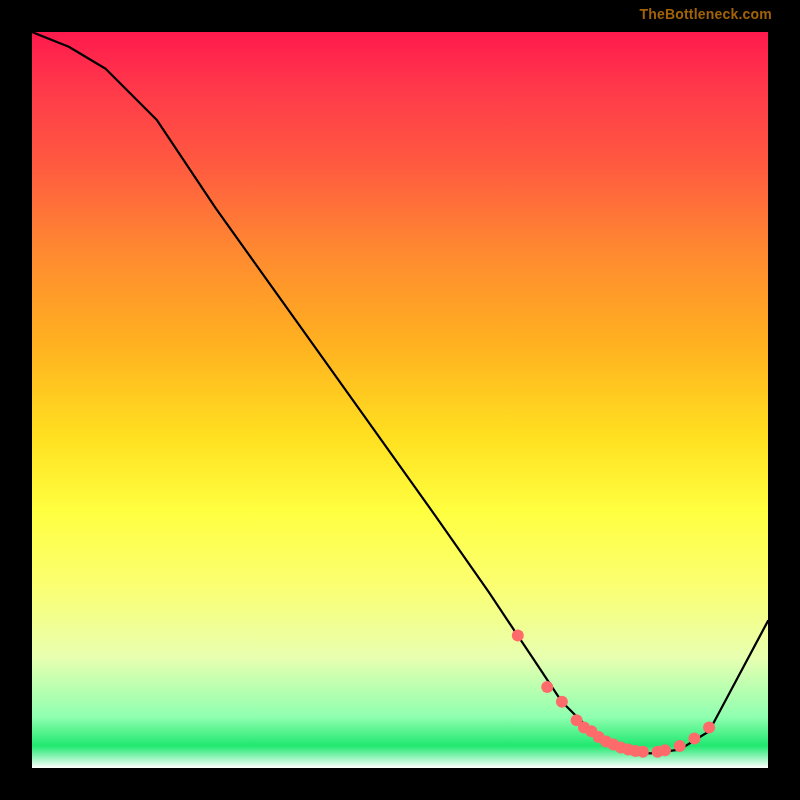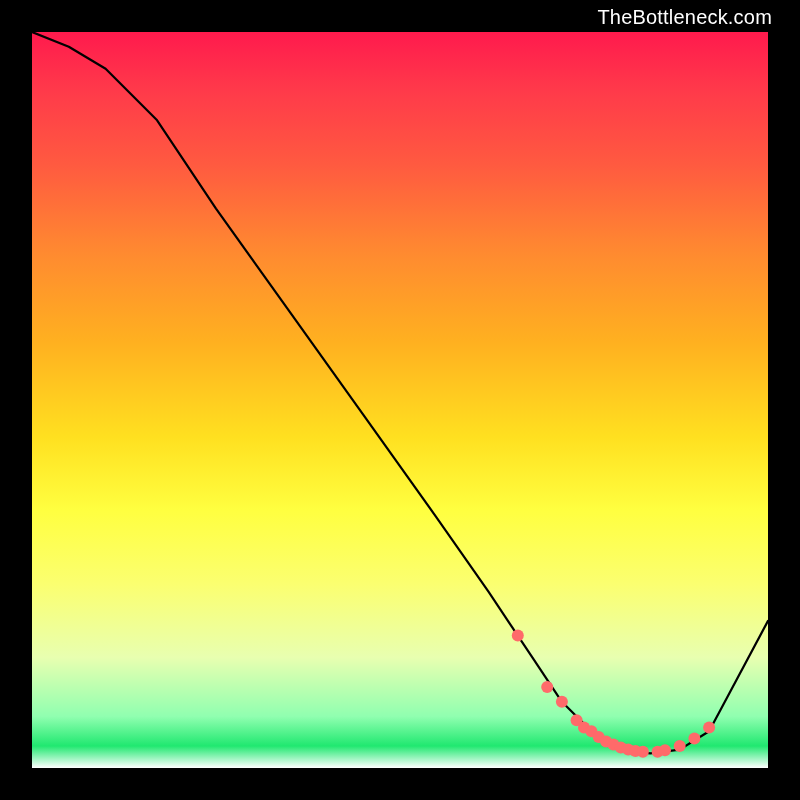--- a/index.html
+++ b/index.html
@@ -35,25 +35,26 @@
       #e8ffb0 85%,
       #90ffb0 93%,
       #20e870 97%,
       #ffffff 100%
     );
   }
   .watermark {
     position: absolute;
     top: 6px;
     right: 28px;
-    color: #ffffff;
+    color: #a16207;
     font-family: Arial, Helvetica, sans-serif;
-    font-size: 20px;
+    font-size: 14px;
     letter-spacing: 0.2px;
     user-select: none;
+    font-weight: bold;
   }
   svg.overlay {
     position: absolute;
     left: 0;
     top: 0;
     width: 736px;
     height: 736px;
   }
 </style>
 </head>

